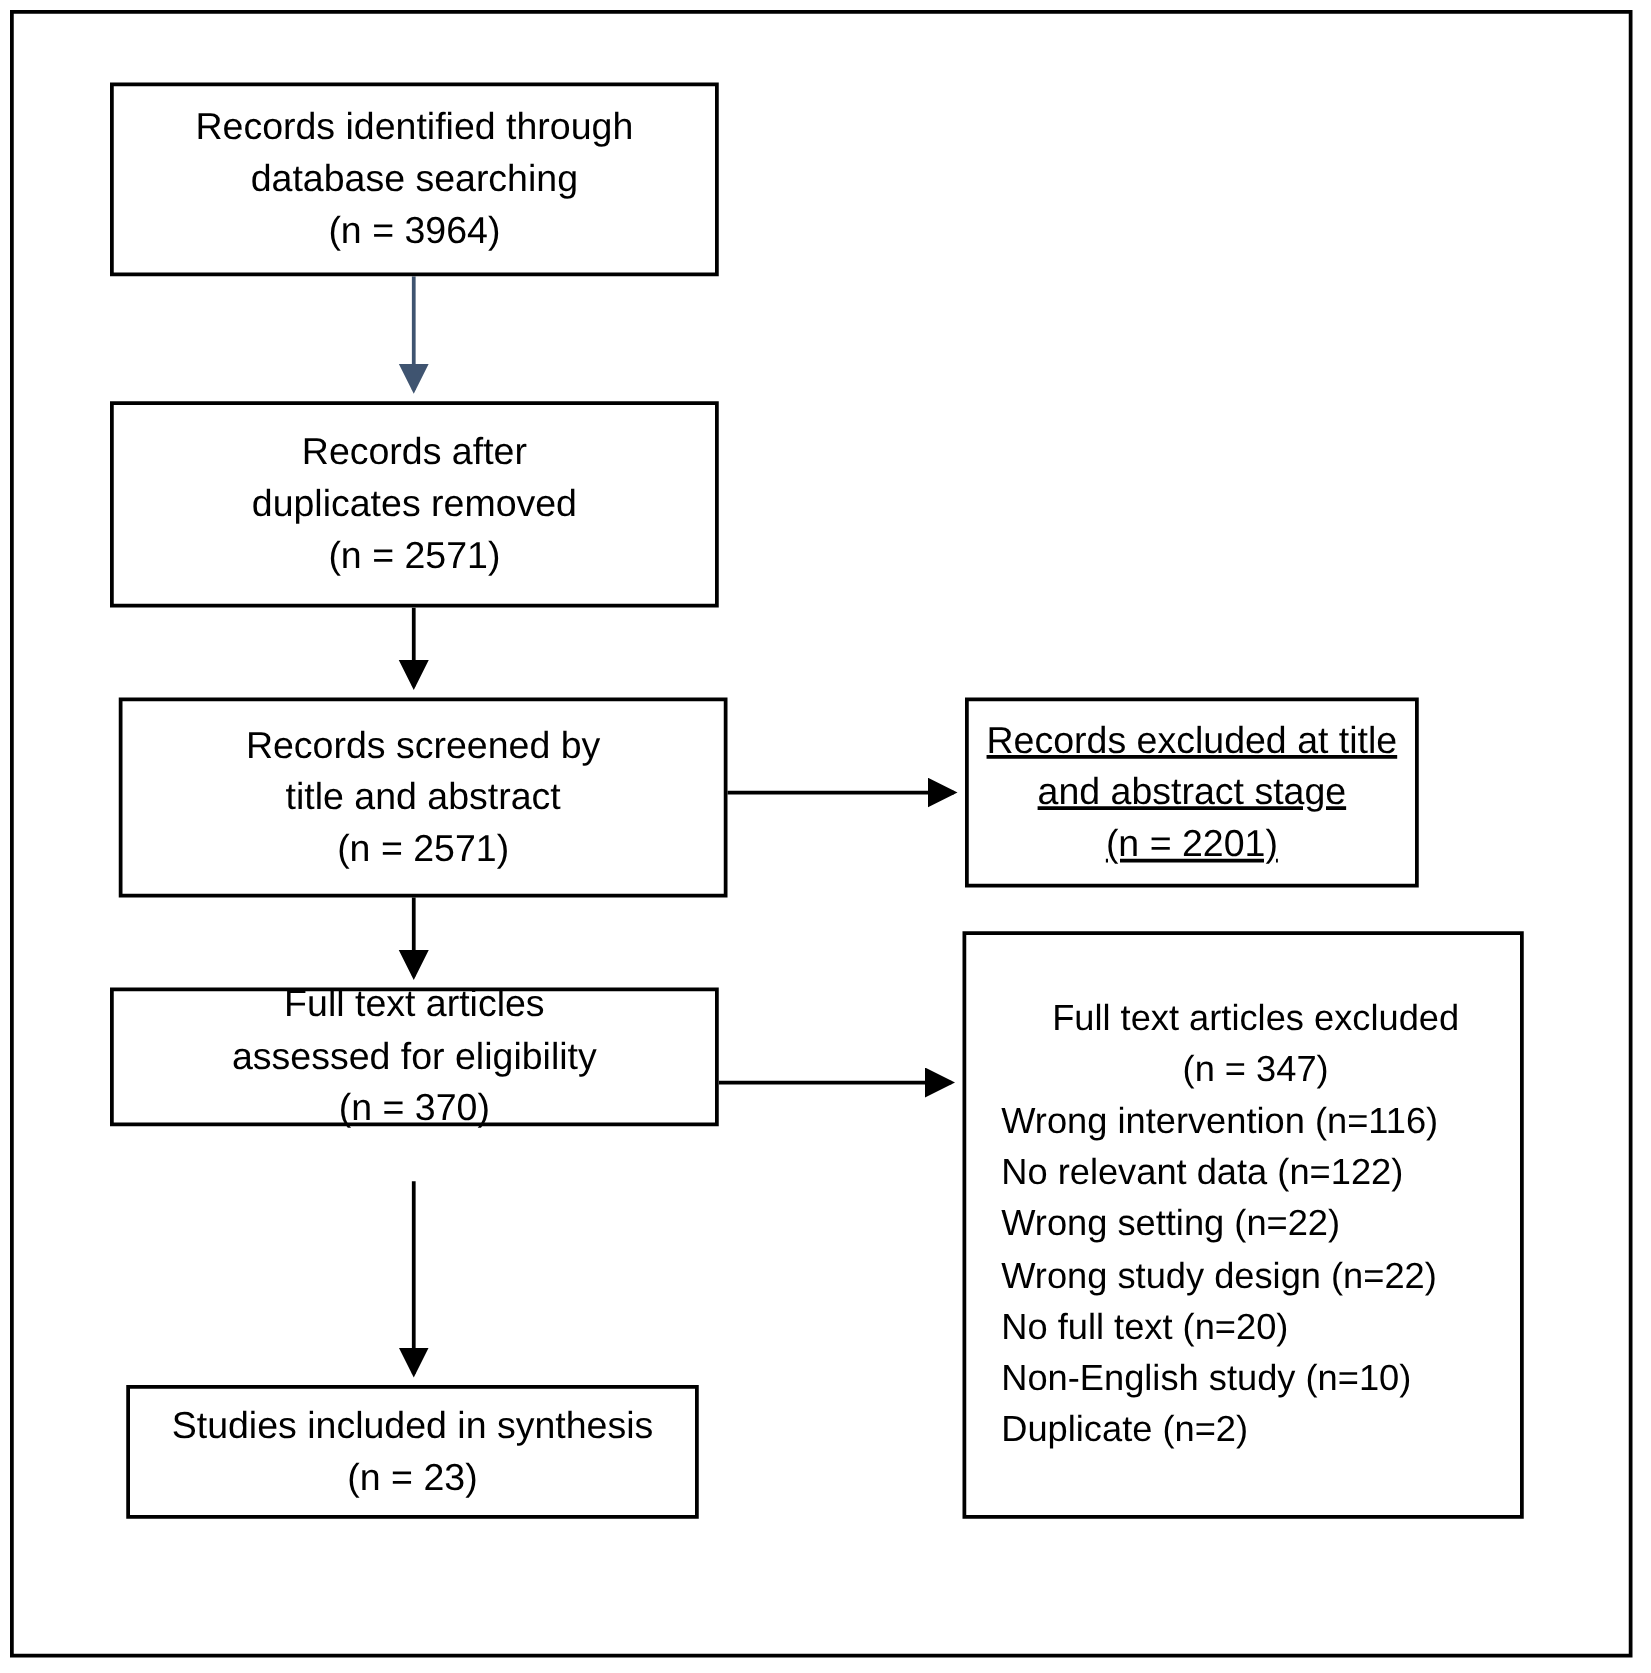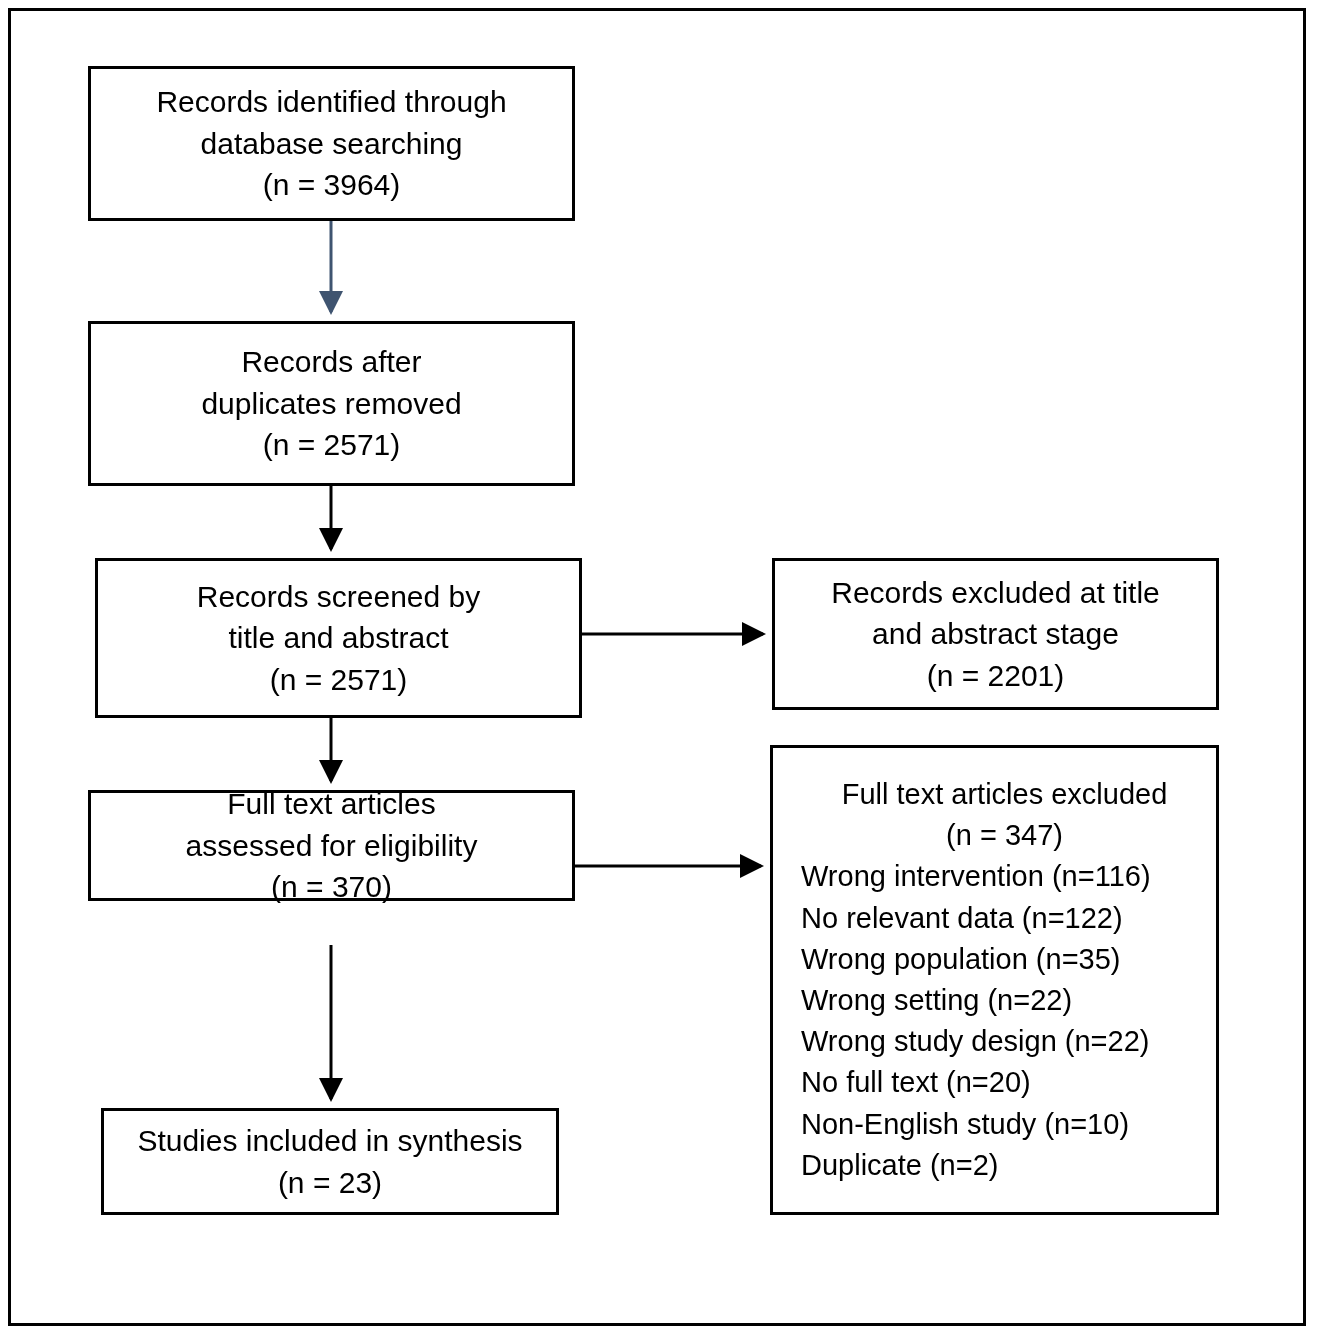--- a/index.html
+++ b/index.html
@@ -52,21 +52,21 @@
   }
   .node.left-align .line.center {
     width: 100%;
     text-align: center;
   }
 
   
   #box-identified   { left: 88px;  top: 66px;   width: 487px; height: 155px; }
   #box-duplicates   { left: 88px;  top: 321px;  width: 487px; height: 165px; }
   #box-screened     { left: 83px;  top: 558px;  width: 487px; height: 160px; margin-left: 12px; }
-  #box-excluded-ta  { left: 772px; top: 558px;  width: 447px; height: 152px; }
+  #box-excluded-ta  { left: 772px; top: 558px;  width: 363px; height: 152px; text-decoration: underline; }
   #box-fulltext     { left: 88px;  top: 790px;  width: 487px; height: 111px; }
   #box-excluded-ft  { left: 770px; top: 745px;  width: 449px; height: 470px; font-size: 29px; line-height: 1.42; }
   #box-included     { left: 101px; top: 1108px; width: 458px; height: 107px; }
 
   
   svg.links {
     position: absolute;
     left: 0; top: 0;
     width: 1321px;
     height: 1338px;
@@ -131,21 +131,20 @@
     <span class="line">Full text articles</span>
     <span class="line">assessed for eligibility</span>
     <span class="line">(n = 370)</span>
   </div>
 
   <div class="node left-align" id="box-excluded-ft">
     <span class="line center">Full text articles excluded</span>
     <span class="line center">(n = 347)</span>
     <span class="line">Wrong intervention (n=116)</span>
     <span class="line">No relevant data (n=122)</span>
-    <span class="line">Wrong population (n=35)</span>
     <span class="line">Wrong setting (n=22)</span>
     <span class="line">Wrong study design (n=22)</span>
     <span class="line">No full text (n=20)</span>
     <span class="line">Non-English study (n=10)</span>
     <span class="line">Duplicate (n=2)</span>
   </div>
 
   <div class="node" id="box-included">
     <span class="line">Studies included in synthesis</span>
     <span class="line">(n = 23)</span>

